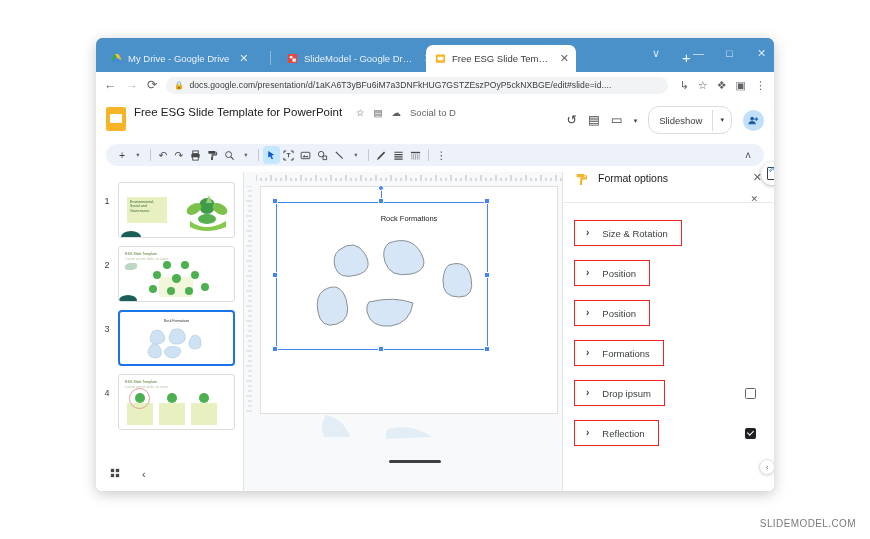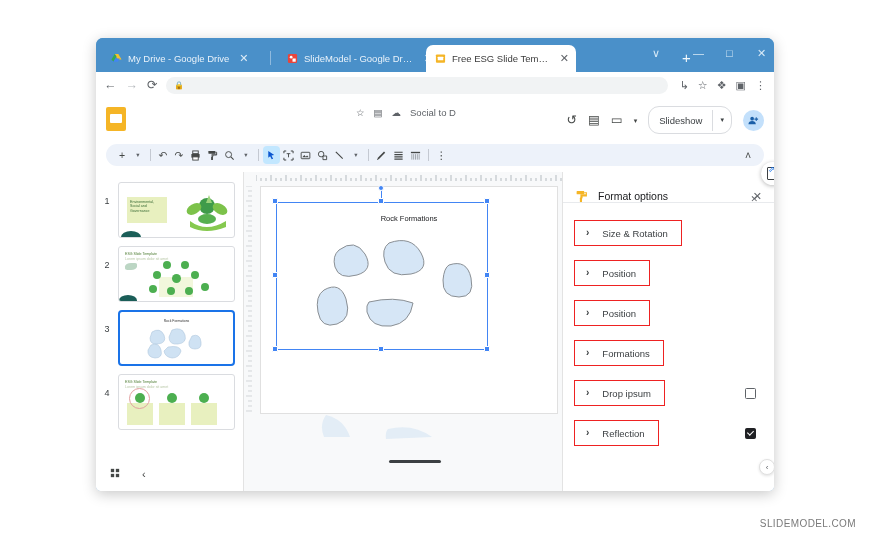--- a/index.html
+++ b/index.html
@@ -175,21 +175,21 @@
   .scrollpill{
     position:absolute; height:2.6px; background:#3c4043; border-radius:2px;
   }
 
   
   .fmtpanel{
     width:212px; background:#ffffff; position:relative;
     border-left:1px solid #e3e3e3;
   }
   .fmthead{
-    height:31px; display:flex; align-items:flex-end; gap:10px; padding:0 12px;
+    height:31px; display:flex; align-items:flex-start; gap:10px; padding:0 12px;
     border-bottom:1px solid #e8eaed;
   }
   .fmthead .ftitle{ font-size:10.5px; color:#202124; flex:1;}
   .fmthead .fclose{ font-size:11px; color:#5f6368; line-height:1;}
   .paintico{ width:13px;height:13px; position:relative; }
   .fmtlist{ padding:10px 0 0 0; }
   .fmtrow{ position:relative; height:40px; display:flex; align-items:center; }
   .fmtitem{
     display:flex; align-items:center; gap:13px;
     height:26px; padding:0 13px 0 11px;
@@ -279,34 +279,36 @@
       <div class="wctl" style="left:630px;">□</div>
       <div class="wctl" style="left:661px;">✕</div>
     </div>
 
     <div class="omnirow">
       <span class="navicon">←</span>
       <span class="navicon fwd">→</span>
       <span class="navicon">⟳</span>
       <div class="urlbox">
         <span class="lock">🔒</span>
+        <span class="urltxt">docs.google.com/presentation/d/1aKA6T3yBFu6iM7a3DNFkHUG7GSTZEszPOyP5ckNXBGE/edit#slide=id....</span>
       </div>
       <div class="omniright">
         <span>↳</span>
         <span>☆</span>
         <span>❖</span>
         <span>▣</span>
         <span>⋮</span>
       </div>
     </div>
 
     <div class="app">
 
       <div class="apphead">
         <div class="docicon"></div>
+        <div class="doctitle">Free ESG Slide Template for PowerPoint</div>
         <div class="titlechips">
           <span>☆</span>
           <span>▤</span>
           <span>☁</span>
           <span class="savedtxt">Social to D</span>
         </div>
         <div class="headright">
           <span class="hicon">↺</span>
           <span class="hicon">▤</span>
           <span class="hicon">▭</span>

